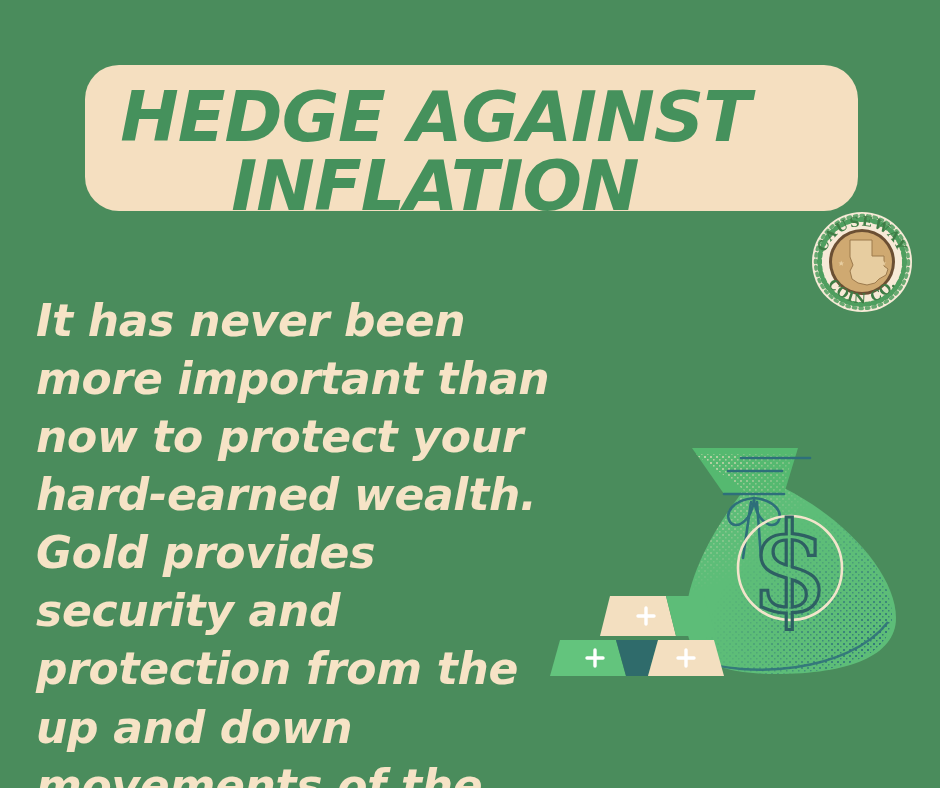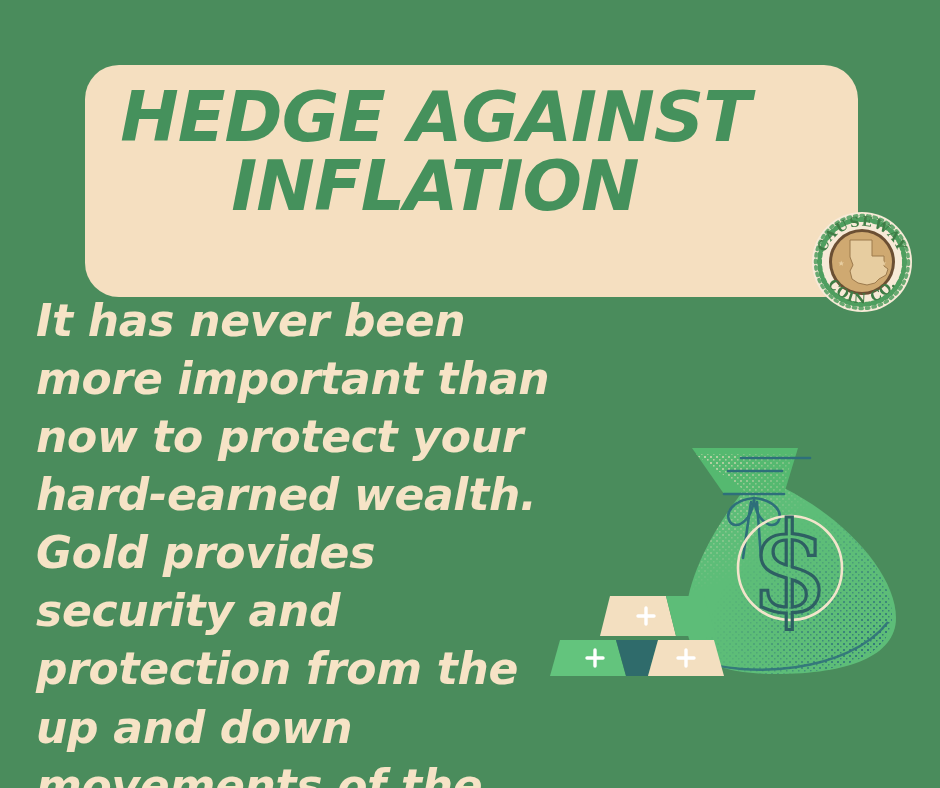--- a/index.html
+++ b/index.html
@@ -16,21 +16,21 @@
     overflow: hidden;
     font-family: "DejaVu Sans", sans-serif;
   }
 
   
   .banner {
     position: absolute;
     left: 85px;
     top: 65px;
     width: 773px;
-    height: 232px;
+    height: 146px;
     background: #f5dfc0;
     border-radius: 34px;
     box-sizing: border-box;
   }
   .banner-title {
     position: absolute;
     left: 0;
     top: 18px;
     width: 700px;
     text-align: center;

